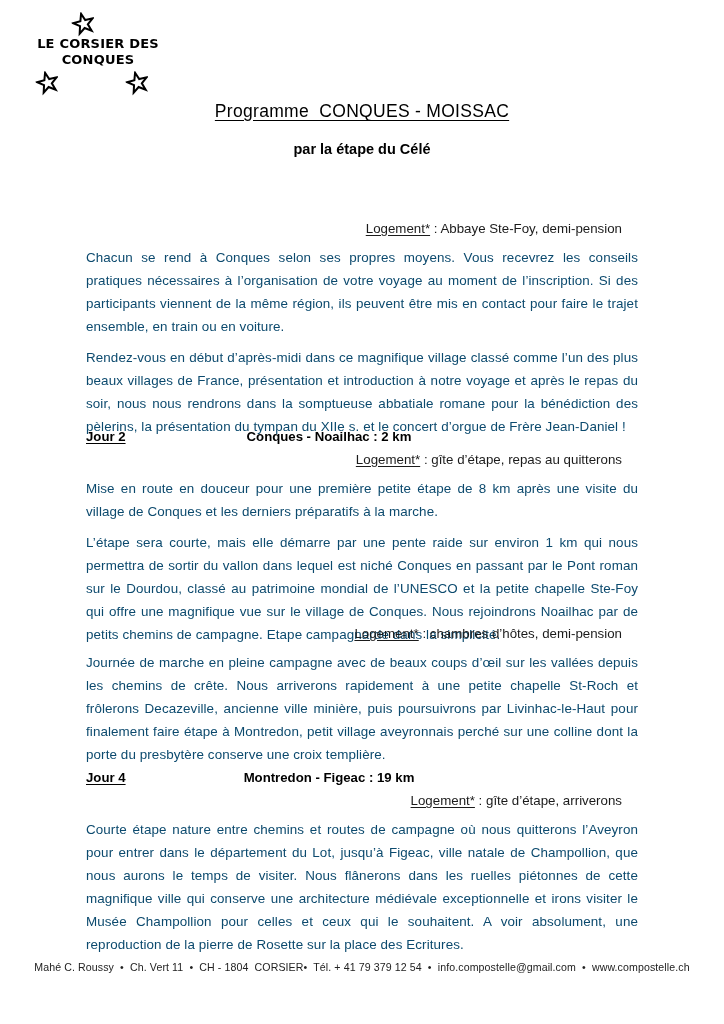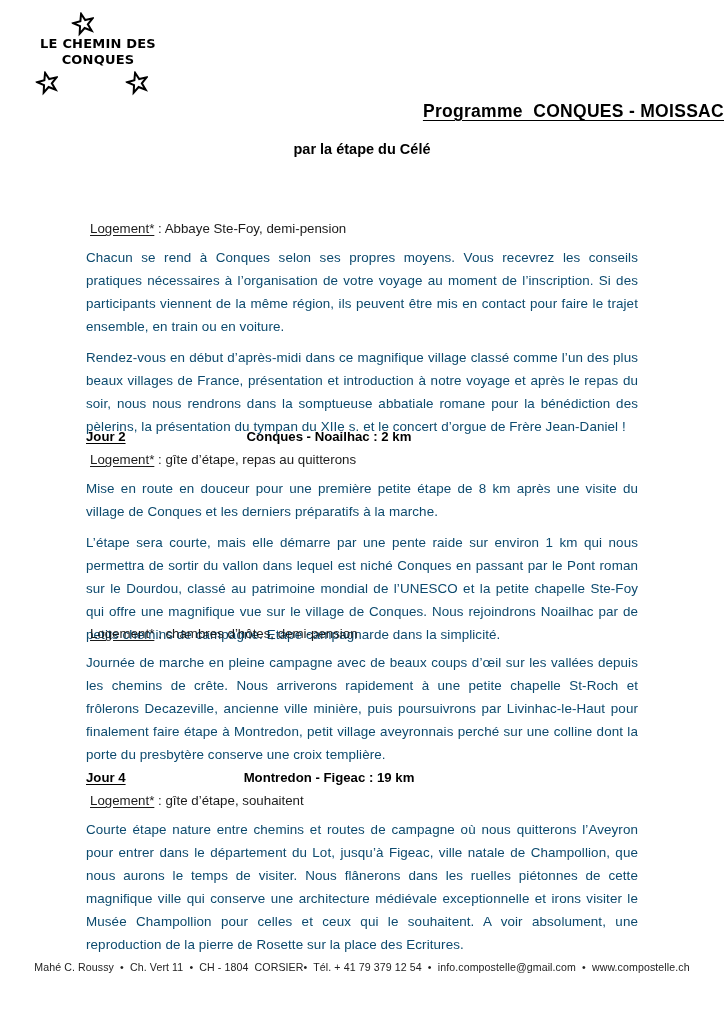--- a/index.html
+++ b/index.html
@@ -25,42 +25,42 @@
   }
   .logo-stars-bottom {
     display: flex; justify-content: space-between;
     padding: 0 19px 0 8px; margin-top: 3px;
   }
   .star-icon svg { display: block; transform: rotate(-14deg); }
 
   
   .doc-title {
     position: absolute; top: 101px; left: 0; right: 0;
-    text-align: right; font-weight: bold; font-size: 17.5px;
+    text-align: center; font-weight: normal; font-size: 17.5px;
     color: #000; text-decoration: underline; text-underline-offset: 3px;
     white-space: pre; letter-spacing: 0.3px;
   }
   .doc-subtitle {
     position: absolute; top: 141px; left: 0; right: 0;
     text-align: center; font-weight: bold; font-size: 14.5px; color: #000;
   }
 
   
   .content { position: absolute; left: 86px; top: 215px; width: 552px; }
   .day { position: absolute; left: 0; width: 552px; }
   .day-1 { top: 0; }
   .day-2 { top: 214px; }
   .day-3 { top: 405px; }
   .day-4 { top: 555px; }
 
   .day-head { position: relative; height: 17px; font-weight: bold; font-size: 13.2px; color: #000; }
   .day-label { text-decoration: underline; text-underline-offset: 2px; }
   .day-route { position: absolute; left: 0; right: 66px; top: 0; text-align: center; }
 
-  .lodging { margin: 6px 4px 0; font-size: 13.3px; height: 17px; }
+  .lodging { margin: 6px 16px 0; font-size: 13.3px; height: 17px; text-align: right; }
   .lodging .u { text-decoration: underline; text-underline-offset: 2px; }
 
   .day p {
     margin: 8px 0 0; padding: 0;
     font-size: 13.4px; line-height: 23px;
     text-align: justify; letter-spacing: 0.1px;
     color: #0c4a6e;
   }
   .day p + p { }
 
@@ -74,21 +74,21 @@
 </head>
 <body>
 
 <div class="logo">
   <span class="star-icon star-top">
     <svg width="23" height="23" viewBox="0 0 24 24">
       <polygon points="12,1.5 14.59,8.94 22.46,9.1 16.18,13.86 18.47,21.4 12,16.9 5.53,21.4 7.82,13.86 1.54,9.1 9.41,8.94" fill="#ffffff" stroke="#000000" stroke-width="2.1"></polygon>
     </svg>
   </span>
   <div class="logo-text">
-    <div>LE CHEMIN DES</div>
+    <div>LE CORSIER DES</div>
     <div>CONQUES</div>
   </div>
   <div class="logo-stars-bottom">
     <span class="star-icon">
       <svg width="23" height="23" viewBox="0 0 24 24">
         <polygon points="12,1.5 14.59,8.94 22.46,9.1 16.18,13.86 18.47,21.4 12,16.9 5.53,21.4 7.82,13.86 1.54,9.1 9.41,8.94" fill="#ffffff" stroke="#000000" stroke-width="2.1"></polygon>
       </svg>
     </span>
     <span class="star-icon">
       <svg width="23" height="23" viewBox="0 0 24 24">
@@ -122,19 +122,19 @@
   <section class="day day-3">
     <div class="lodging"><span class="u">Logement*</span><span> : chambres d’hôtes, demi-pension</span></div>
     <p>Journée de marche en pleine campagne avec de beaux coups d’œil sur les vallées depuis les chemins de crête. Nous arriverons rapidement à une petite chapelle St-Roch et frôlerons Decazeville, ancienne ville minière, puis poursuivrons par Livinhac-le-Haut pour finalement faire étape à Montredon, petit village aveyronnais perché sur une colline dont la porte du presbytère conserve une croix templière.</p>
   </section>
 
   <section class="day day-4">
     <div class="day-head">
       <span class="day-label">Jour 4</span>
       <span class="day-route">Montredon - Figeac : 19 km</span>
     </div>
-    <div class="lodging"><span class="u">Logement*</span><span> : gîte d’étape, souhaitent</span></div>
+    <div class="lodging"><span class="u">Logement*</span><span> : gîte d’étape, arriverons</span></div>
     <p>Courte étape nature entre chemins et routes de campagne où nous quitterons l’Aveyron pour entrer dans le département du Lot, jusqu’à Figeac, ville natale de Champollion, que nous aurons le temps de visiter. Nous flânerons dans les ruelles piétonnes de cette magnifique ville qui conserve une architecture médiévale exceptionnelle et irons visiter le Musée Champollion pour celles et ceux qui le souhaitent. A voir absolument, une reproduction de la pierre de Rosette sur la place des Ecritures.</p>
   </section>
 
 </div>
 
 <div class="footer">Mahé C. Roussy  •  Ch. Vert 11  •  CH - 1804  CORSIER•  Tél. + 41 79 379 12 54  •  info.compostelle@gmail.com  •  www.compostelle.ch</div>
 
 </body></html>

